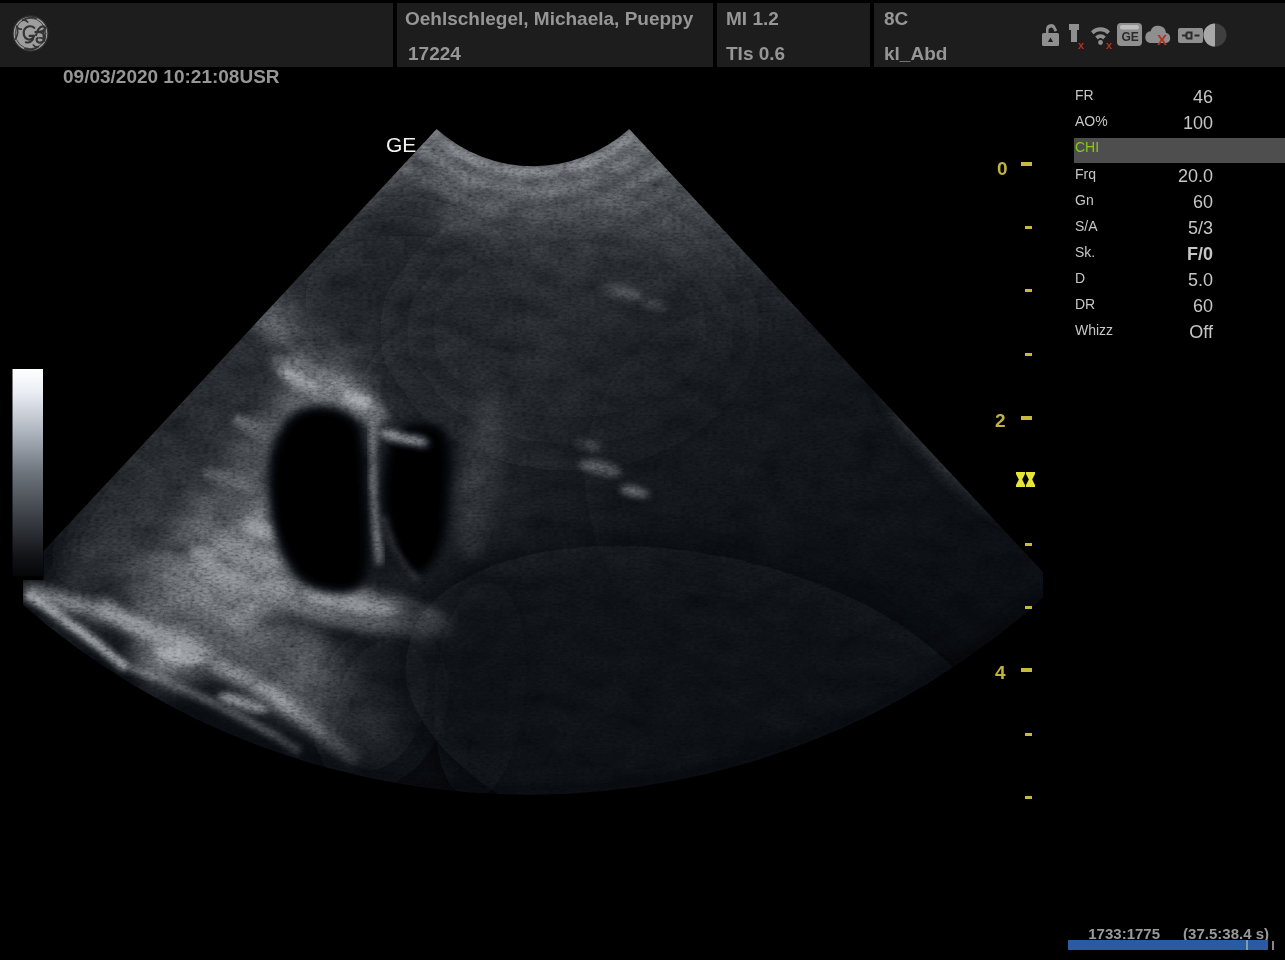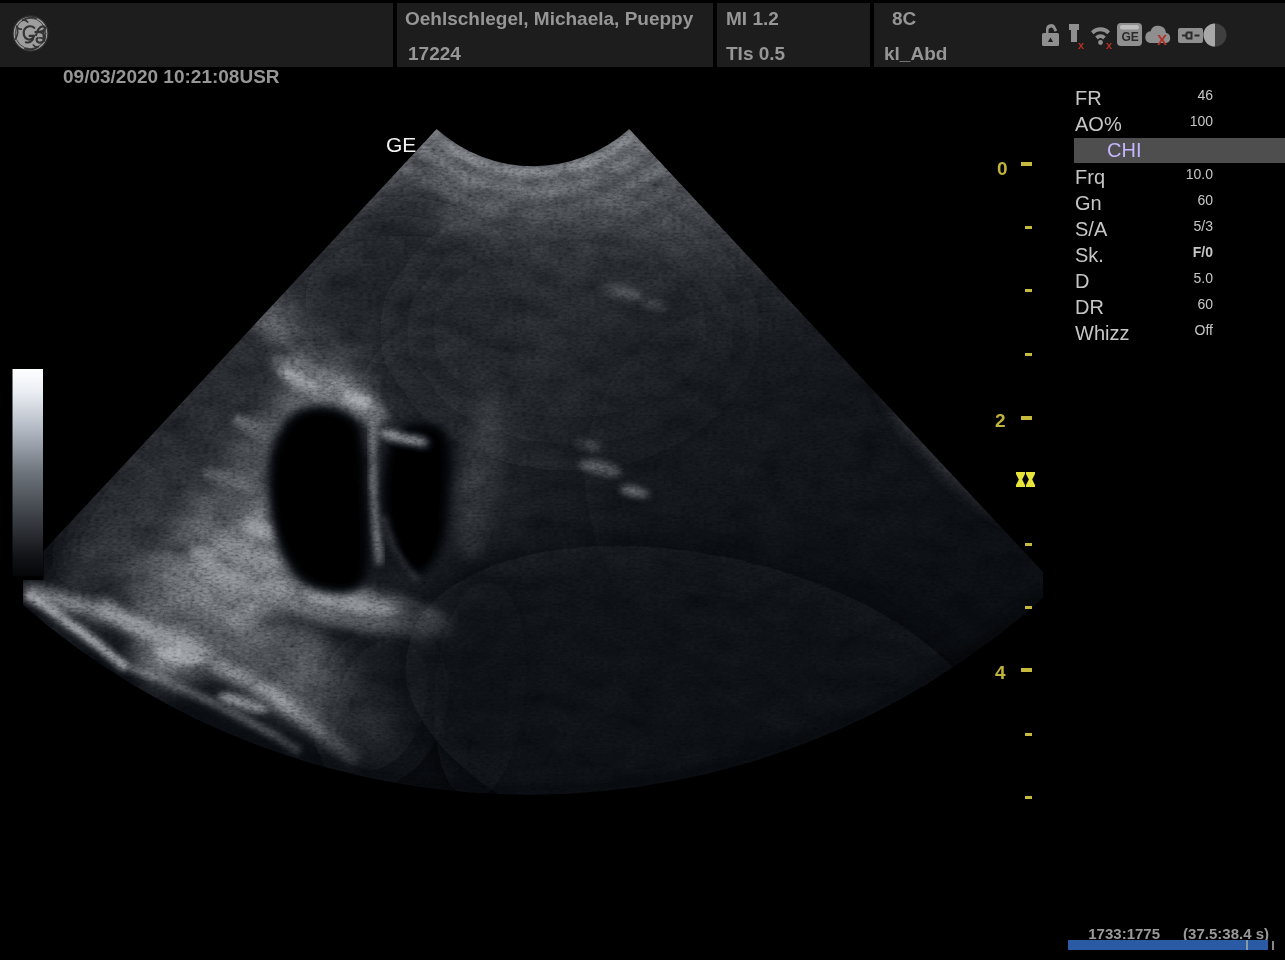--- a/index.html
+++ b/index.html
@@ -1,21 +1,21 @@
 <!DOCTYPE html>
 <html><head>
 <meta charset="utf-8">
 <style>
   html,body{margin:0;padding:0;background:#000;width:1285px;height:960px;overflow:hidden;}
   body{font-family:"Liberation Sans",sans-serif;position:relative;}
   .abs{position:absolute;}
   .panel{position:absolute;top:3px;height:64px;background:#1d1d1d;}
   .htxt{position:absolute;color:#969696;font-weight:bold;font-size:19px;white-space:nowrap;}
-  .ptxt{position:absolute;color:#c6c6c6;font-size:20px;white-space:nowrap;}
-  .pval{position:absolute;color:#c6c6c6;font-size:14px;text-align:right;width:60px;}
+  .ptxt{position:absolute;color:#c6c6c6;font-size:14px;white-space:nowrap;}
+  .pval{position:absolute;color:#c6c6c6;font-size:18px;text-align:right;width:60px;}
   .ytick{position:absolute;background:#c7ba3f;}
   .ylab{position:absolute;color:#c0b43c;font-weight:bold;font-size:19px;}
 </style>
 </head>
 <body>
 
 <svg class="abs" style="left:0;top:0" width="1285" height="960" viewBox="0 0 1285 960">
   <defs>
     <clipPath id="fanclip">
       <path d="M436.7,129 A143,143 0 0 0 629.2,129 L1043,572 L1043,598 A770,770 0 0 1 23,605 L23,573 Z"></path>
@@ -172,22 +172,22 @@
 
 <div class="panel" style="left:0;width:393px;"></div>
 <div class="panel" style="left:397px;width:316px;"></div>
 <div class="panel" style="left:717px;width:153px;"></div>
 <div class="panel" style="left:874px;width:411px;"></div>
 
 <div class="htxt" style="left:63px;top:42px;margin-top:24px;">09/03/2020 10:21:08USR</div>
 <div class="htxt" style="left:405px;top:8px;">Oehlschlegel, Michaela, Pueppy</div>
 <div class="htxt" style="left:408px;top:43px;">17224</div>
 <div class="htxt" style="left:726px;top:8px;">MI 1.2</div>
-<div class="htxt" style="left:726px;top:43px;">TIs 0.5</div>
-<div class="htxt" style="left:884px;top:8px;margin-left:8px;">8C</div>
+<div class="htxt" style="left:726px;top:43px;">TIs 0.6</div>
+<div class="htxt" style="left:884px;top:8px;">8C</div>
 <div class="htxt" style="left:884px;top:43px;">kl_Abd</div>
 
 <svg class="abs" style="left:10px;top:13px" width="41" height="41" viewBox="0 0 44 44">
   <circle cx="22" cy="22" r="18.8" fill="#9e9e9e" stroke="#2e2e2e" stroke-width="1.4"></circle>
   <g stroke="#343434" fill="none" stroke-linecap="round">
     <circle cx="22" cy="22" r="16.4" stroke-width="0.9"></circle>
     <path d="M28,5.8 A16.4,16.4 0 0 0 13.5,7.8 M13.5,7.8 C15.8,7.2 18,8 19,9.8" stroke-width="1.8"></path>
     <path d="M38.2,16 A16.4,16.4 0 0 0 36.8,30 M36.8,30 C36,27.6 34,26.4 31.8,26.6" stroke-width="1.8"></path>
     <path d="M16,38.2 A16.4,16.4 0 0 0 30.5,36.2 M30.5,36.2 C28.2,36.8 26,36 25,34.2" stroke-width="1.8"></path>
     <path d="M5.8,28 A16.4,16.4 0 0 0 7.2,14 M7.2,14 C8,16.4 10,17.6 12.2,17.4" stroke-width="1.8"></path>
@@ -230,23 +230,23 @@
     <circle cx="177" cy="15" r="11.5" fill="#3f3f3f"></circle>
     <path d="M177,3.5 a11.5,11.5 0 0 0 0,23 z" fill="#a8a8a8"></path>
   </g>
 </svg>
 
 <div class="abs" style="left:1074px;top:138px;width:211px;height:25px;background:#4e4e4e;"></div>
 <div class="ptxt" style="left:1075px;top:87px;">FR</div>
 <div class="pval" style="left:1153px;top:87px;">46</div>
 <div class="ptxt" style="left:1075px;top:113px;text-align:center;">AO%</div>
 <div class="pval" style="left:1153px;top:113px;">100</div>
-<div class="ptxt" style="left:1075px;top:139px;color:#c4b5fd;margin-left:32px;">CHI</div>
+<div class="ptxt" style="left:1075px;top:139px;color:#84cc16;">CHI</div>
 <div class="ptxt" style="left:1075px;top:166px;">Frq</div>
-<div class="pval" style="left:1153px;top:166px;">10.0</div>
+<div class="pval" style="left:1153px;top:166px;">20.0</div>
 <div class="ptxt" style="left:1075px;top:192px;">Gn</div>
 <div class="pval" style="left:1153px;top:192px;">60</div>
 <div class="ptxt" style="left:1075px;top:218px;">S/A</div>
 <div class="pval" style="left:1153px;top:218px;">5/3</div>
 <div class="ptxt" style="left:1075px;top:244px;">Sk.</div>
 <div class="pval" style="left:1153px;top:244px;font-weight:bold;">F/0</div>
 <div class="ptxt" style="left:1075px;top:270px;">D</div>
 <div class="pval" style="left:1153px;top:270px;">5.0</div>
 <div class="ptxt" style="left:1075px;top:296px;">DR</div>
 <div class="pval" style="left:1153px;top:296px;">60</div>

